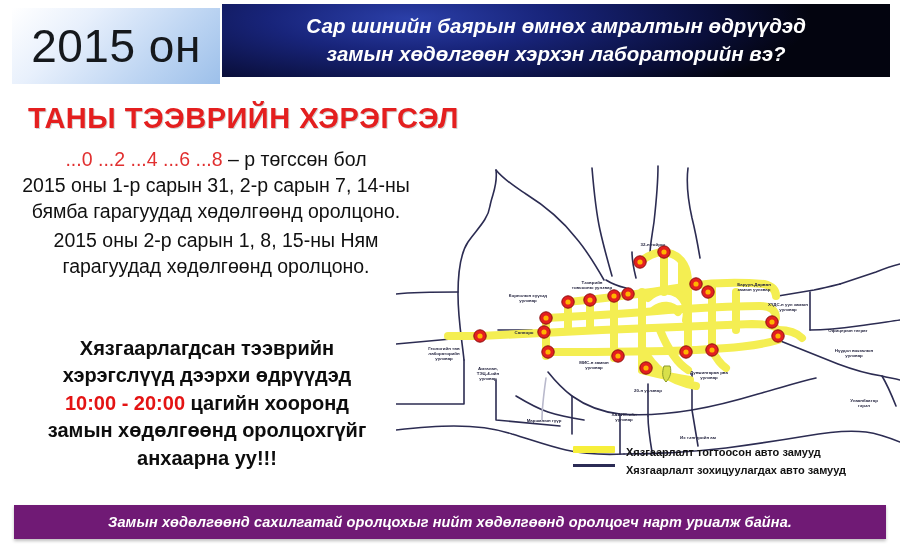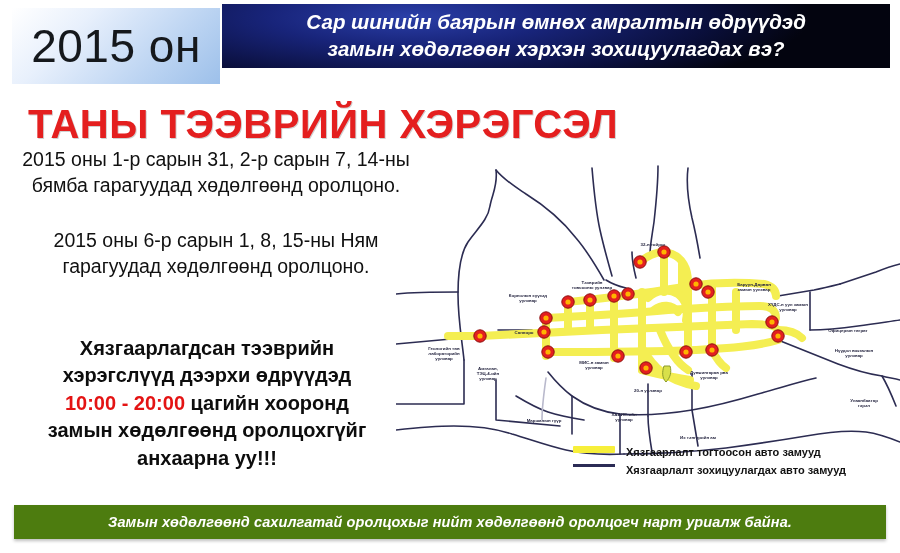--- a/index.html
+++ b/index.html
@@ -39,21 +39,21 @@
     font-size: 46px;
     font-weight: 400;
     color: #15181c;
     letter-spacing: 0.5px;
     line-height: 1;
     white-space: nowrap;
   }
   .banner {
     position: absolute;
     left: 222px; top: 4px;
-    width: 668px; height: 64px;
+    width: 668px; height: 73px;
     background:
       radial-gradient(ellipse 60% 130% at 28% 20%, #2b3fa8 0%, #18247a 35%, #0a0f3c 75%, #03040f 100%);
     display: flex;
     flex-direction: column;
     align-items: center;
     justify-content: center;
     box-sizing: border-box;
     padding: 2px 10px 4px 10px;
   }
   .banner-line {
@@ -69,21 +69,21 @@
   
   .left-col {
     position: absolute;
     left: 0; top: 92px;
     width: 430px;
     height: 410px;
   }
   .headline {
     position: absolute;
     left: 28px; top: 10px;
-    font-size: 40px;
+    font-size: 29px;
     font-weight: bold;
     color: #e41f1f;
     letter-spacing: 0.5px;
     white-space: nowrap;
     text-shadow: 1px 1px 0 rgba(0,0,0,0.18);
     text-align: center;
   }
   .para {
     position: absolute;
     left: 6px;
@@ -172,21 +172,21 @@
     color: #111111;
     white-space: nowrap;
     margin-left: 4px;
   }
 
   
   .footer {
     position: absolute;
     left: 14px; top: 505px;
     width: 872px; height: 34px;
-    background: #4d7c0f;
+    background: #701a75;
     display: flex;
     align-items: center;
     justify-content: center;
     box-shadow: 0 2px 3px rgba(0,0,0,0.25);
     text-align: right;
   }
   .footer span {
     color: #ffffff;
     font-size: 14.5px;
     font-weight: bold;
@@ -199,35 +199,38 @@
 <body>
 
 <div id="poster">
 
   <div class="header-row">
     <div class="year-badge">
       <span>2015 он</span>
     </div>
     <div class="banner">
       <div class="banner-line">Сар шинийн баярын өмнөх амралтын өдрүүдэд</div>
-      <div class="banner-line">замын хөдөлгөөн хэрхэн зохицуулагдах вэ?</div>
+      <div class="banner-line">замын хөдөлгөөн хэрхэн лабораторийн вэ?</div>
     </div>
   </div>
 
   <div class="left-col">
 
     <div class="headline">ТАНЫ ТЭЭВРИЙН ХЭРЭГСЭЛ</div>
 
     <div class="para p1">
+      <div>
+        <span class="odd-even">...0 ...2 ...4 ...6 ...8</span><span> – р төгссөн бол</span>
+      </div>
       <div>2015 оны 1-р сарын 31, 2-р сарын 7, 14-ны</div>
       <div>бямба гарагуудад хөдөлгөөнд оролцоно.</div>
     </div>
 
     <div class="para p2">
-      <div>2015 оны 6-р сарын 1, 8, 15-ны Ням</div>
+      <div>2015 оны 2-р сарын 1, 8, 15-ны Ням</div>
       <div>гарагуудад хөдөлгөөнд оролцоно.</div>
     </div>
 
     <div class="notice">
       <div>Хязгаарлагдсан тээврийн</div>
       <div>хэрэгслүүд дээрхи өдрүүдэд</div>
       <div>
         <span class="hours">10:00 - 20:00</span><span> цагийн хооронд</span>
       </div>
       <div>замын хөдөлгөөнд оролцохгүйг</div>

